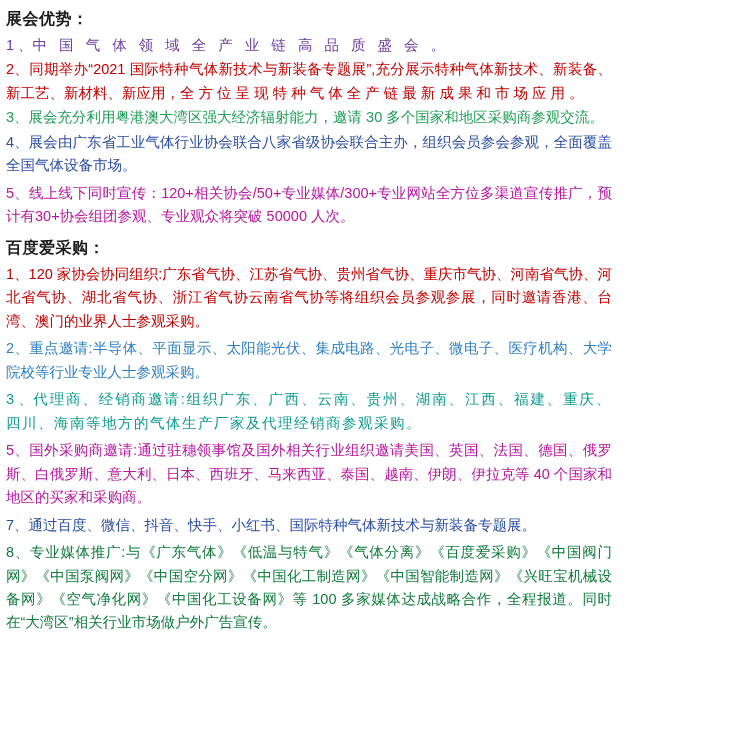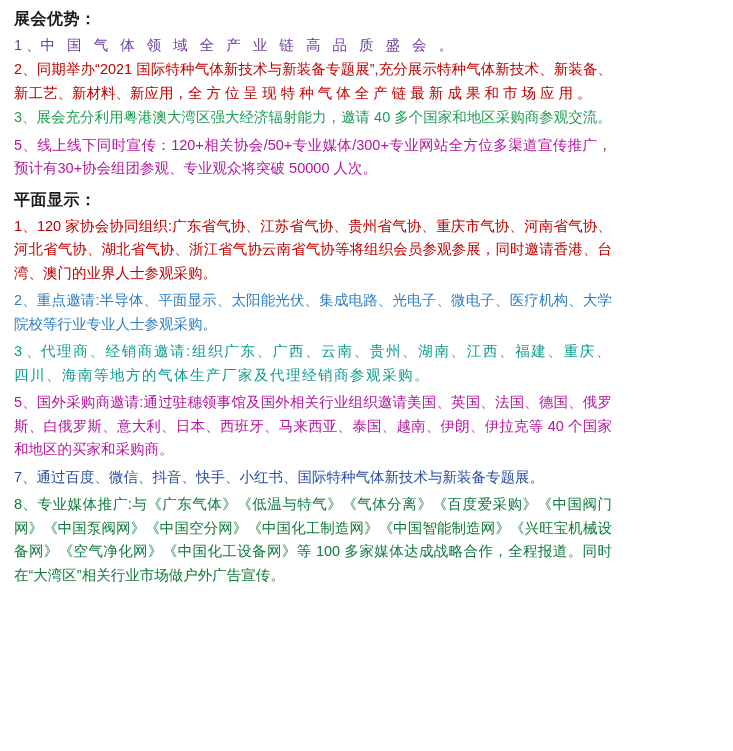--- a/index.html
+++ b/index.html
@@ -11,21 +11,21 @@
     min-height: 751px;
     background: #ffffff;
     font-family: "Liberation Sans", sans-serif;
     font-size: 14.5px;
     line-height: 1.62;
     color: #222;
   }
   .page {
     width: 618px;
     box-sizing: border-box;
-    padding: 4px 6px 6px 14px;
+    padding: 4px 6px 6px 6px;
   }
   .section-title {
     font-weight: bold;
     font-size: 16px;
     color: #1a1a1a;
     margin: 2px 0 2px 0;
     letter-spacing: 0.5px;
   }
   .para {
     margin: 0 0 1px 0;
@@ -61,31 +61,34 @@
 
   <p class="para">
     <span class="c-purple">1 、</span><span class="c-purple spaced">中 国 气 体 领 域 全 产 业 链 高 品 质 盛 会 。</span>
   </p>
 
   <p class="para">
     <span class="c-red">2、</span><span class="c-red">同期举办“2021 国际特种气体新技术与新装备专题展”,充分展示特种气体新技术、新装备、新工艺、新材料、新应用，全 方 位 呈 现 特 种 气 体 全 产 链 最 新 成 果 和 市 场 应 用 。</span>
   </p>
 
   <p class="para">
-    <span class="c-green">3、</span><span class="c-green">展会充分利用粤港澳大湾区强大经济辐射能力，邀请 40 多个国家和地区采购商参观交流。</span>
+    <span class="c-green">3、</span><span class="c-green">展会充分利用粤港澳大湾区强大经济辐射能力，邀请 30 多个国家和地区采购商参观交流。</span>
   </p>
 
+  <p class="para">
+    <span class="c-blue">4、</span><span class="c-blue">展会由广东省工业气体行业协会联合八家省级协会联合主办，组织会员参会参观，全面覆盖全国气体设备市场。</span>
+  </p>
 
   <p class="para gap-top">
     <span class="c-magenta">5、</span><span class="c-magenta">线上线下同时宣传：120+相关协会/50+专业媒体/300+专业网站全方位多渠道宣传推广，预计有30+协会组团参观、专业观众将突破 50000 人次。</span>
   </p>
 
 
 
-  <div class="section-title" style="margin-top:6px;">平面显示：</div>
+  <div class="section-title" style="margin-top:6px;">百度爱采购：</div>
 
   <p class="para">
     <span class="c-red">1、</span><span class="c-red">120 家协会协同组织:广东省气协、江苏省气协、贵州省气协、重庆市气协、河南省气协、河北省气协、湖北省气协、浙江省气协云南省气协等将组织会员参观参展，同时邀请香港、台湾、澳门的业界人士参观采购。</span>
   </p>
 
   <p class="para gap-top">
     <span class="c-skyblue">2、</span><span class="c-skyblue">重点邀请:半导体、平面显示、太阳能光伏、集成电路、光电子、微电子、医疗机构、大学院校等行业专业人士参观采购。</span>
   </p>
 
   <p class="para gap-top">

